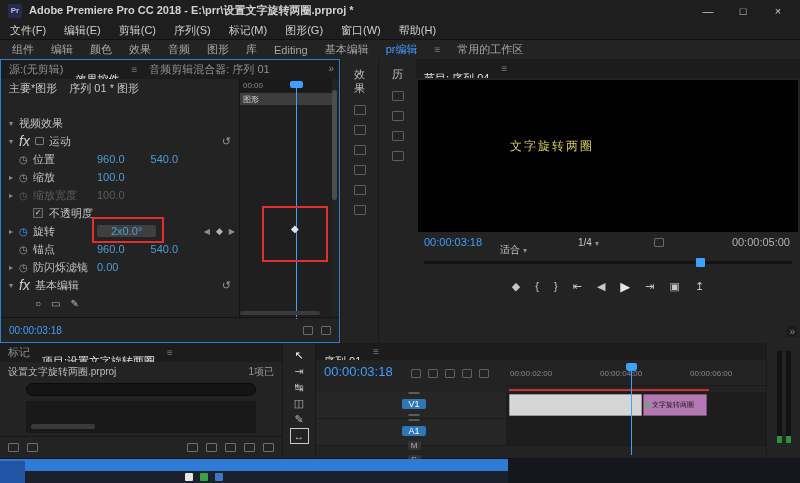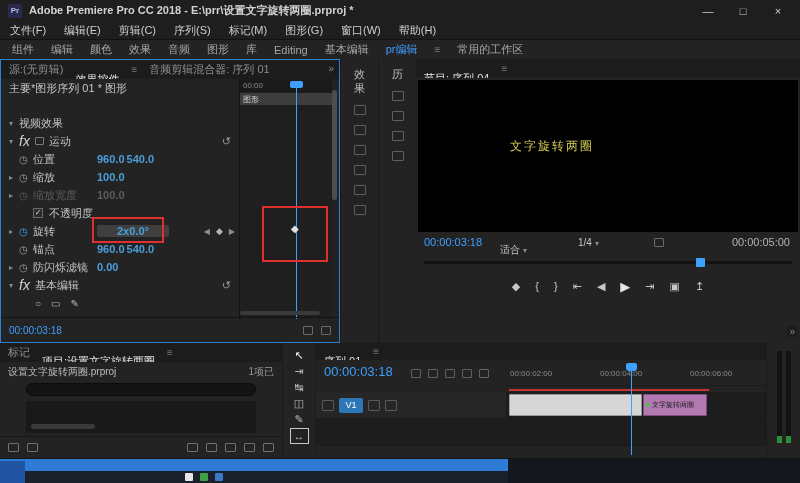--- a/index.html
+++ b/index.html
@@ -29,33 +29,33 @@
          white-space:nowrap;overflow:hidden;}
   .ptab-active{color:#e4e4e4;margin-top:20px;}
   .ptab-underline{border-bottom:2px solid #3ea0ff;padding-bottom:1px;}
   .pmenu{color:#777;font-size:10px;}
   .overflow-btn{position:absolute;right:3px;top:3px;color:#8a8a8a;font-size:10px;background:#1c1c1c;padding:0 2px;}
   .sq{display:inline-block;border:1px solid #6a6a6a;border-radius:1px;}
 
   
   .ec{left:0;top:59px;width:340px;height:284px;border:1px solid #2f7fd0;}
   .ec-clip-header{position:absolute;left:0;top:19px;width:238px;height:18px;display:flex;
-                  align-items:center;padding:0 8px;font-size:11px;color:#c6c6c6;
+                  align-items:center;gap:12px;padding:0 8px;font-size:11px;color:#c6c6c6;
                   white-space:nowrap;overflow:hidden;}
   .ec-rows{position:absolute;left:0;top:54px;width:238px;}
   .ec-row{height:18px;display:flex;align-items:center;padding-left:8px;font-size:11px;
           color:#c2c2c2;position:relative;white-space:nowrap;}
   .exp{width:10px;color:#8a8a8a;font-size:8px;flex:none;}
   .tw{width:14px;color:#9a9a9a;font-size:10px;flex:none;}
   .tw-on{color:#3ea0ff;}
   .fxb{font-style:italic;color:#d0d0d0;width:16px;font-size:14px;flex:none;}
   .fx-sq{width:9px;height:8px;margin-right:5px;border:1px solid #7a7a7a;border-radius:1px;flex:none;}
   .ec-lbl{width:64px;overflow:hidden;flex:none;}
-  .ec-val{color:#4b9fd8;margin-right:2px;font-weight:bold;}
-  .ec-val-field{background:#3f3f3f;padding:0 20px;border-radius:2px;}
+  .ec-val{color:#4b9fd8;margin-right:26px;}
+  .ec-val-field{background:#3f3f3f;padding:0 14px;border-radius:2px;}
   .ec-dim{color:#5d5d5d;}
   .ec-reset{position:absolute;right:8px;color:#9a9a9a;font-size:11px;}
   .ec-kfnav{position:absolute;right:4px;display:flex;gap:6px;color:#8f8f8f;font-size:8px;align-items:center;}
   .ec-kfnav .kf{font-size:9px;color:#b5b5b5;}
   .ec-check{width:10px;height:10px;background:#2b2b2b;border:1px solid #6a6a6a;color:#d8d8d8;
             font-size:8px;line-height:8px;text-align:center;margin-right:6px;flex:none;}
   .mask-ic{color:#b5b5b5;font-size:10px;margin-right:10px;}
   .ec-lane{position:absolute;left:238px;top:19px;width:93px;height:240px;background:#1f1f1f;
            border-left:1px solid #141414;overflow:hidden;}
   .ec-lane-ruler{height:13px;background:#1a1a1a;font-size:8px;color:#8a8a8a;padding:2px 0 0 3px;}
@@ -117,21 +117,21 @@
   .tl{left:316px;top:343px;width:450px;height:115px;}
   .tl-tc{position:absolute;left:8px;top:21px;color:#3ea0ff;font-size:13px;}
   .tl-icons{position:absolute;left:95px;top:26px;display:flex;gap:7px;}
   .tl-ic{width:10px;height:9px;border:1px solid #616161;border-radius:1px;}
   .tl-ruler{position:absolute;left:190px;top:17px;width:260px;height:26px;overflow:hidden;
             border-bottom:1px solid #1a1a1a;}
   .tl-rlbl{position:absolute;top:9px;font-size:8px;color:#8a8a8a;white-space:nowrap;}
   .tl-redline{position:absolute;left:193px;top:46px;width:200px;height:2px;background:#c23434;}
   .tl-tracks{position:absolute;left:0;top:49px;width:450px;}
   .tl-row{height:27px;display:flex;border-bottom:1px solid #1b1b1b;}
-  .tl-head{width:190px;background:#262626;display:flex;align-items:center;gap:5px;padding-left:6px;}
+  .tl-head{width:190px;background:#262626;display:flex;align-items:center;gap:5px;padding-left:6px;flex-direction:column;}
   .tl-badge{width:24px;height:15px;background:#2d76b8;color:#fff;font-size:9px;display:flex;
             align-items:center;justify-content:center;border-radius:2px;}
   .tl-hic{width:12px;height:11px;border:1px solid #5a5a5a;border-radius:1px;}
   .tl-hletter{width:13px;height:12px;background:#353535;color:#b0b0b0;font-size:8px;display:flex;
               align-items:center;justify-content:center;border-radius:2px;}
   .tl-cliparea{flex:1;background:#1d1d1d;position:relative;}
   .tl-clip-light{position:absolute;left:3px;top:2px;width:133px;height:22px;background:#d6d6d6;
                  border:1px solid #9a9a9a;border-radius:1px;}
   .tl-clip-pink{position:absolute;left:137px;top:2px;width:64px;height:22px;background:#b279b2;
                 border:1px solid #7d4f7d;border-radius:1px;display:flex;align-items:center;gap:2px;
@@ -420,20 +420,26 @@
         </div>
         <div class="tl-cliparea">
           <div class="tl-clip-light"></div>
           <div class="tl-clip-pink">
             <span class="tl-clip-dot"></span>
             <span class="tl-clip-lbl">文字旋转两圈</span>
           </div>
         </div>
       </div>
       <div class="tl-row">
+        <div class="tl-head">
+          <span class="tl-hic"></span>
+          <span class="tl-badge">A1</span>
+          <span class="tl-hletter">M</span>
+          <span class="tl-hletter">S</span>
+        </div>
         <div class="tl-cliparea"></div>
       </div>
     </div>
     <div class="tl-ph-head"></div>
     <div class="tl-ph-line"></div>
   </div>
 
   <div class="panel meters">
     <div class="meter-bar" style="left:10px;">
       <div class="meter-green"></div>

